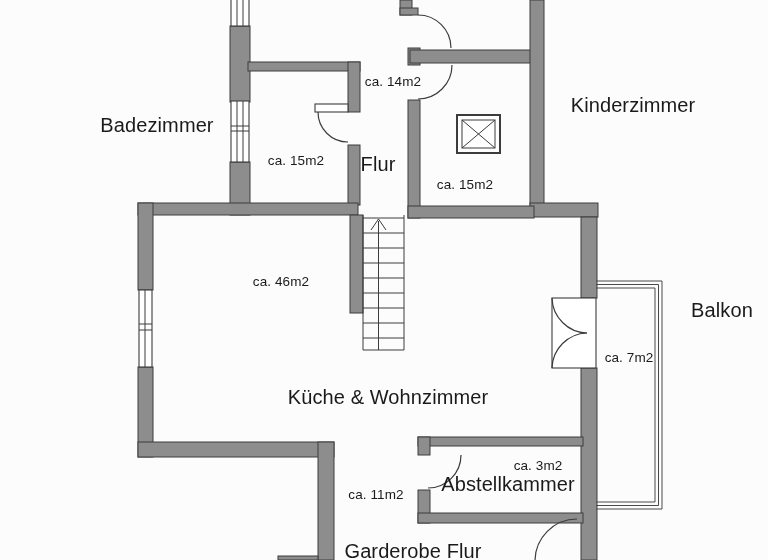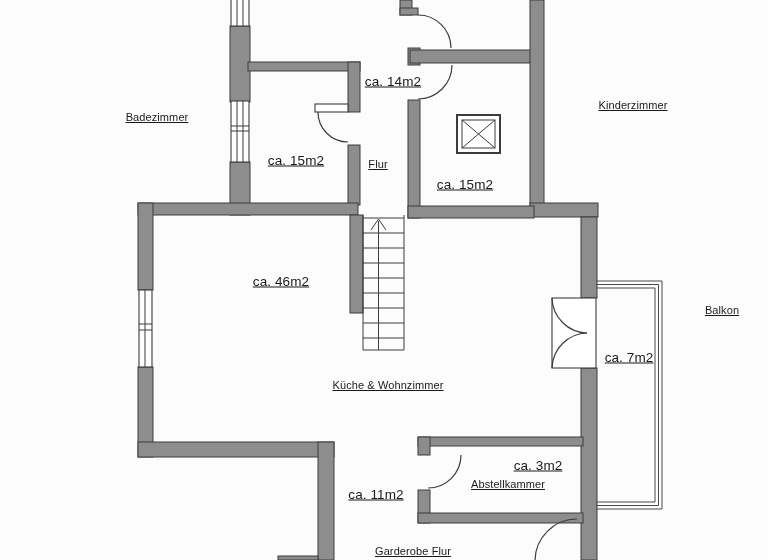--- a/index.html
+++ b/index.html
@@ -17,23 +17,22 @@
   .hair{stroke:var(--line,#3c3c3c);fill:none;stroke-width:1;}
   .whitebox{fill:#ffffff;stroke:var(--line,#3c3c3c);stroke-width:1.1;}
   .rail{stroke:#4a4a4a;fill:none;stroke-width:1;}
   .lbl{
     position:absolute;
     transform:translate(-50%,-50%);
     font-size:13.5px;
     color:var(--text,#1a1a1a);
     white-space:nowrap;
     letter-spacing:0.1px;
-    text-decoration:underline;
   }
-  .lbl.big{font-size:11px;}
+  .lbl.big{font-size:20px;}
 </style>
 </head>
 <body>
 
 <div class="plan">
   <svg width="768" height="560" viewBox="0 0 768 560">
 
     <g>
 
       <rect class="wall" x="230" y="26" width="20" height="76"></rect>
@@ -151,27 +150,27 @@
     </g>
 
     <g>
       <rect class="whitebox" x="457" y="115" width="43" height="38" style="stroke-width:2"></rect>
       <rect class="hair" x="462" y="120" width="33" height="28" fill="none"></rect>
       <line class="hair" x1="462" y1="120" x2="495" y2="148"></line>
       <line class="hair" x1="495" y1="120" x2="462" y2="148"></line>
     </g>
   </svg>
 
-  <div class="lbl big" style="left:157px;top:117px">Badezimmer</div>
+  <div class="lbl big" style="left:157px;top:125px">Badezimmer</div>
   <div class="lbl" style="left:296px;top:160px">ca. 15m2</div>
   <div class="lbl big" style="left:378px;top:164px">Flur</div>
   <div class="lbl" style="left:393px;top:81px">ca. 14m2</div>
   <div class="lbl" style="left:465px;top:184px">ca. 15m2</div>
   <div class="lbl big" style="left:633px;top:105px">Kinderzimmer</div>
   <div class="lbl" style="left:281px;top:281px">ca. 46m2</div>
-  <div class="lbl big" style="left:388px;top:385px">Küche &amp; Wohnzimmer</div>
+  <div class="lbl big" style="left:388px;top:397px">Küche &amp; Wohnzimmer</div>
   <div class="lbl big" style="left:722px;top:310px">Balkon</div>
   <div class="lbl" style="left:629px;top:357px">ca. 7m2</div>
   <div class="lbl" style="left:538px;top:465px">ca. 3m2</div>
   <div class="lbl big" style="left:508px;top:484px">Abstellkammer</div>
   <div class="lbl" style="left:376px;top:494px">ca. 11m2</div>
   <div class="lbl big" style="left:413px;top:551px">Garderobe Flur</div>
 </div>
 
 </body></html>

